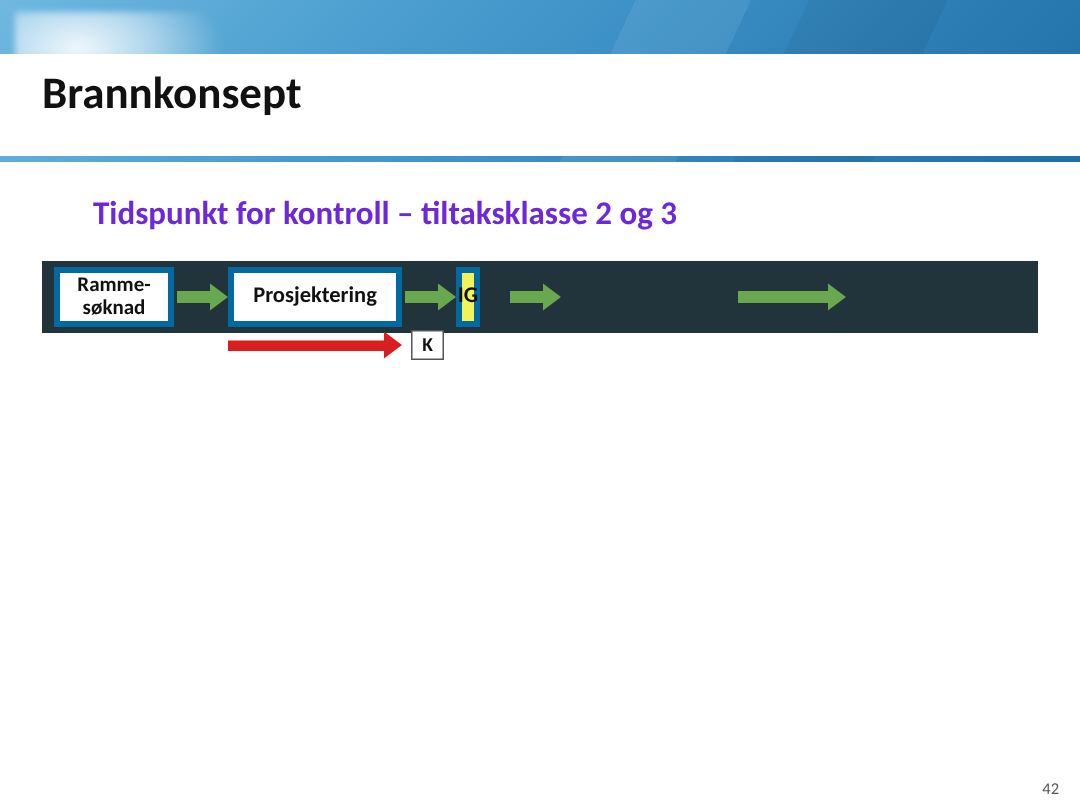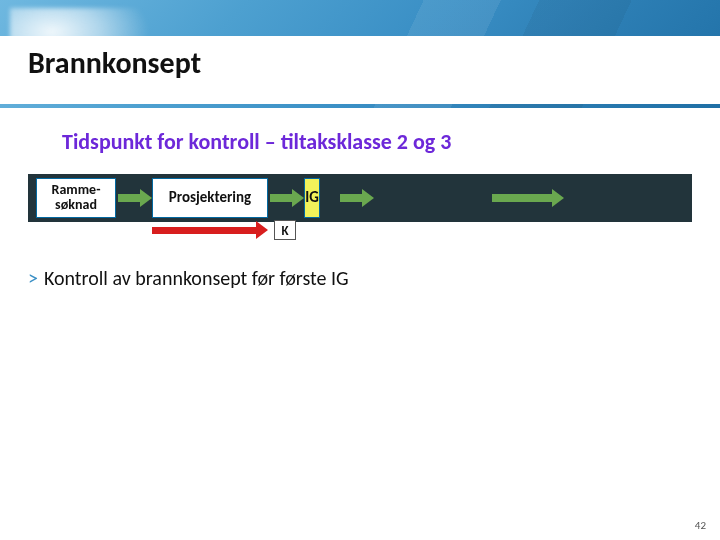--- a/index.html
+++ b/index.html
@@ -34,21 +34,21 @@
   }
   .flow-wrap {
     position: absolute; top: 174px; left: 28px; width: 664px; height: 70px;
   }
   .flow-bar {
     position: absolute; top: 0; left: 0; width: 100%; height: 48px;
     background: #22343b;
   }
   .box {
     position: absolute; top: 4px; height: 40px;
-    background: #fff; border: 1px solid #0369a1;
+    background: #fff; border: 4px solid #0369a1;
     display: flex; align-items: center; justify-content: center;
     font-size: 15px; color: #111; text-align: center; line-height: 1.05;
     font-weight: 600;
   }
   .box.ramme { left: 8px; width: 80px; font-size: 14px; }
   .box.prosj { left: 124px; width: 116px; }
   .box.ig    { left: 276px; width: 16px; background: #f2f25a; }
   .box.bygg  { left: 346px; width: 116px; }
   .box.ferdig{ left: 536px; width: 118px; }
   .arrow {
@@ -131,18 +131,15 @@
     </div>
 
 
     <div class="k-arrow">
       <div class="kshaft"></div>
         <div class="khead"></div>
     </div>
     <div class="k-box">K</div>
   </div>
 
-  <div class="bullet">
-    <span class="gt">&gt;</span><span>Kontroll av brannkonsept før første IG</span>
-  </div>
 
   <div class="page-num">42</div>
 </div>
 
 </body></html>

